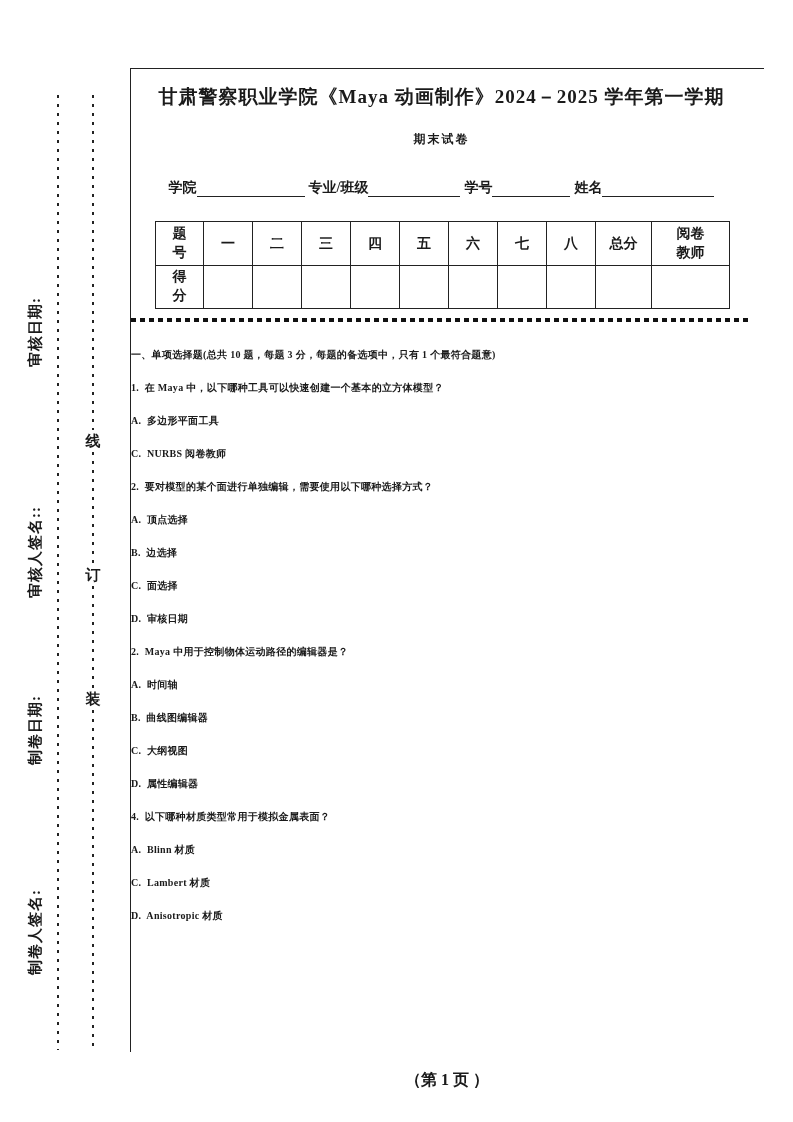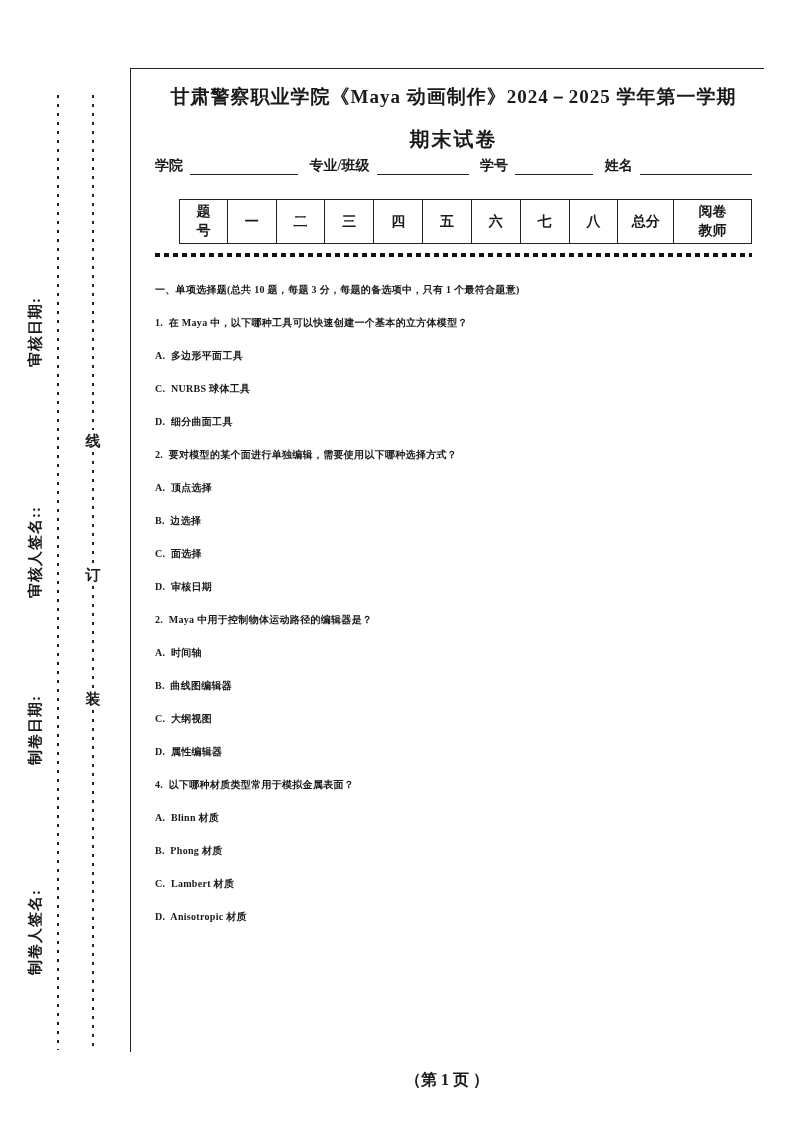--- a/index.html
+++ b/index.html
@@ -57,42 +57,42 @@
 
   
   .main-box {
     position: absolute;
     left: 130px;
     top: 68px;
     width: 634px;
     height: 984px;
     border-top: 1.5px solid #222;
     border-left: 1.5px solid #222;
-    padding: 0 12px 0 24px;
+    padding: 0 12px 0 0;
   }
   .title1 {
     margin-top: 14px;
     text-align: center;
     font-size: 19px;
     font-weight: bold;
     letter-spacing: 1px;
     line-height: 28px;
   }
   .title2 {
     margin-top: 14px;
     text-align: center;
-    font-size: 20px;
+    font-size: 12px;
     font-weight: bold;
     letter-spacing: 2px;
     line-height: 28px;
   }
   .form-row {
-    margin-top: 4px;
+    margin-top: 26px;
     display: flex;
-    justify-content: space-between;
+    justify-content: center;
     align-items: flex-end;
     font-size: 14px;
     font-weight: bold;
   }
   .form-row .fld { margin-left: 4px; }
   .form-row .fld:first-child { margin-left: 0; }
   .uline {
     display: inline-block;
     border-bottom: 1.5px solid #222;
     height: 15px;
@@ -222,44 +222,55 @@
         <td>二</td>
         <td>三</td>
         <td>四</td>
         <td>五</td>
         <td>六</td>
         <td>七</td>
         <td>八</td>
         <td>总分</td>
         <td><span class="stack2">阅卷教师</span></td>
       </tr>
+      <tr class="r2">
+        <td><span class="stack">得分</span></td>
+        <td></td>
+        <td></td>
+        <td></td>
+        <td></td>
+        <td></td>
+        <td></td>
+        <td></td>
+        <td></td>
+        <td></td>
+        <td></td>
+      </tr>
     </tbody>
       </table>
 
     <div class="dotted-sep"></div>
 
     <div class="exam-body">
       <div class="section-title">一、单项选择题(总共 10 题，每题 3 分，每题的备选项中，只有 1 个最符合题意)</div>
       <div class="q-line">1.  在 Maya 中，以下哪种工具可以快速创建一个基本的立方体模型？</div>
       <div class="q-line">A.  多边形平面工具</div>
-      <div class="q-line">C.  NURBS 球体工具</div>
-      <div class="q-line">D.  细分曲面工具</div>
+      <div class="q-line">C.  NURBS 阅卷教师</div>
       <div class="q-line">2.  要对模型的某个面进行单独编辑，需要使用以下哪种选择方式？</div>
       <div class="q-line">A.  顶点选择</div>
       <div class="q-line">B.  边选择</div>
       <div class="q-line">C.  面选择</div>
       <div class="q-line">D.  审核日期</div>
       <div class="q-line">2.  Maya 中用于控制物体运动路径的编辑器是？</div>
       <div class="q-line">A.  时间轴</div>
       <div class="q-line">B.  曲线图编辑器</div>
       <div class="q-line">C.  大纲视图</div>
       <div class="q-line">D.  属性编辑器</div>
       <div class="q-line">4.  以下哪种材质类型常用于模拟金属表面？</div>
       <div class="q-line">A.  Blinn 材质</div>
-      <div class="q-line">B.  Phong 材质</div>
       <div class="q-line">C.  Lambert 材质</div>
       <div class="q-line">D.  Anisotropic 材质</div>
     </div>
 
   </div>
 
   <div class="footer">（第 1 页 ）</div>
 
 </div>
 

